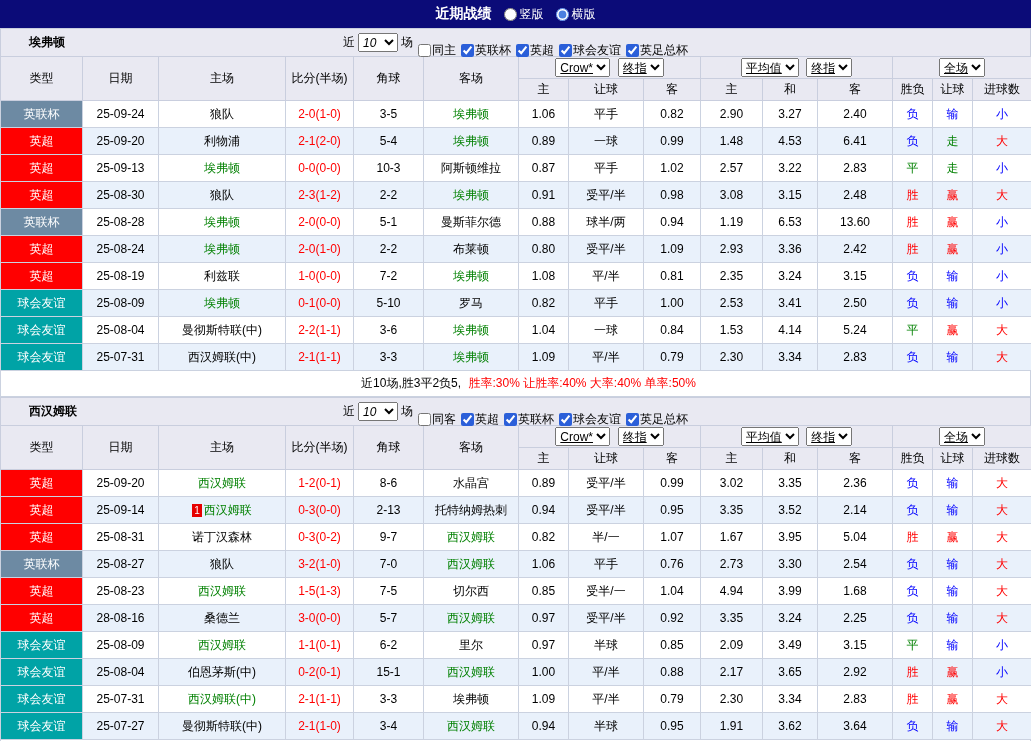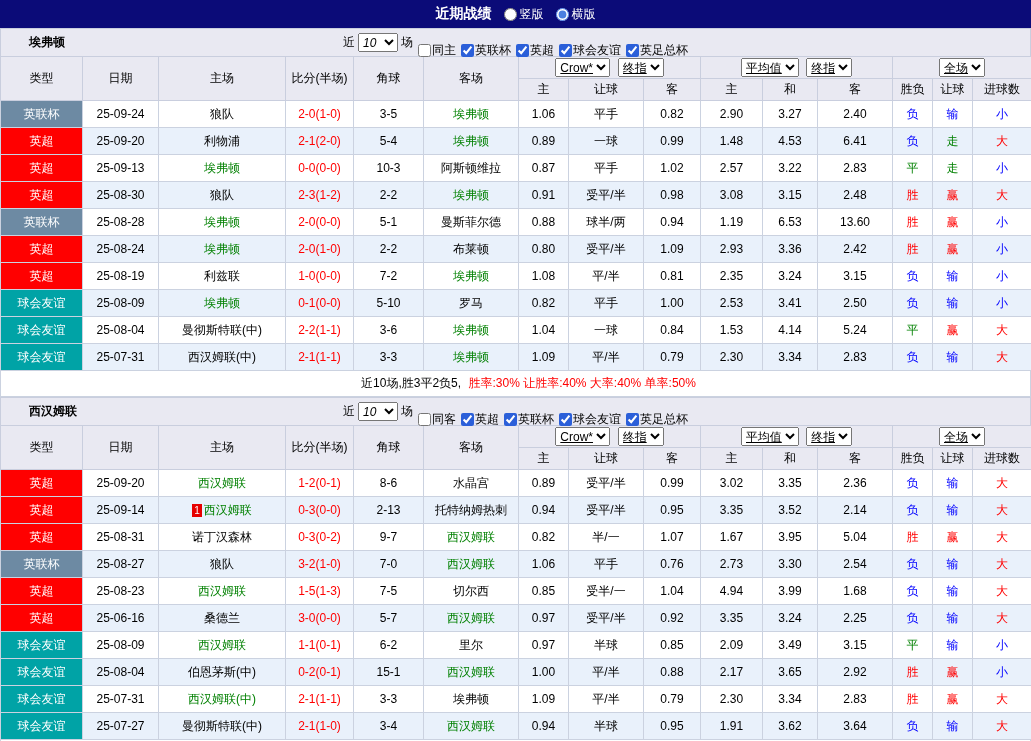--- a/index.html
+++ b/index.html
@@ -465,21 +465,21 @@
         <td>1.04</td>
         <td>4.94</td>
         <td>3.99</td>
         <td>1.68</td>
         <td class="c-blue">负</td>
         <td class="c-blue">输</td>
         <td class="c-red">大</td>
       </tr>
       <tr>
         <td class="type-cell badge-red">英超</td>
-        <td>25-06-16</td>
+        <td>28-08-16</td>
         <td>桑德兰</td>
         <td class="c-score">3-0(0-0)</td>
         <td>5-7</td>
         <td class="c-green">西汉姆联</td>
         <td>0.97</td>
         <td>受平/半</td>
         <td>0.92</td>
         <td>3.35</td>
         <td>3.24</td>
         <td>2.25</td>

